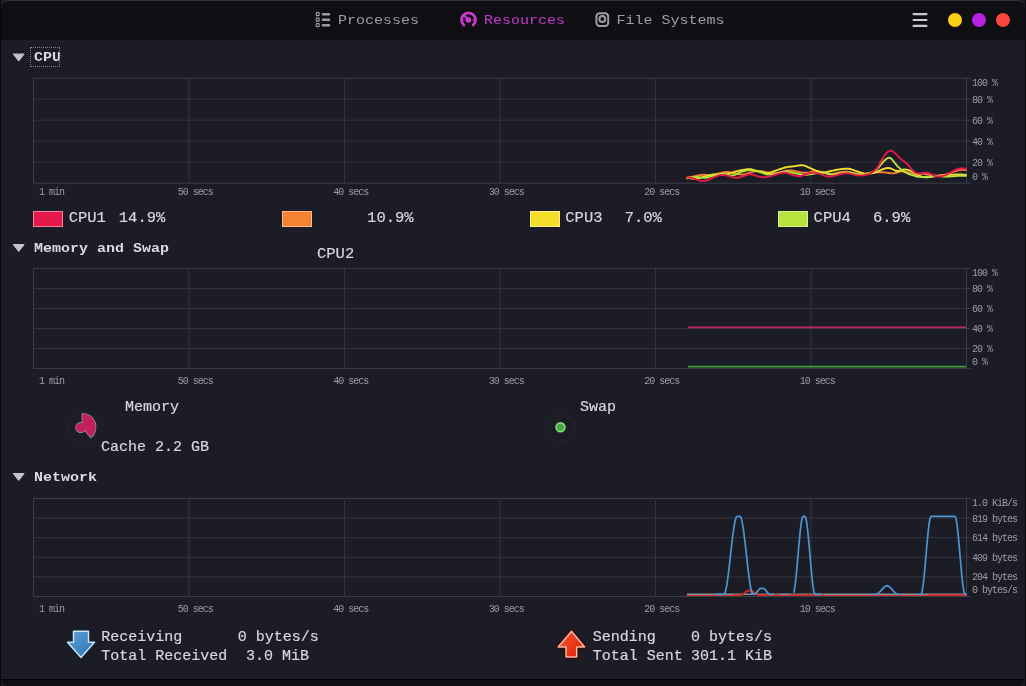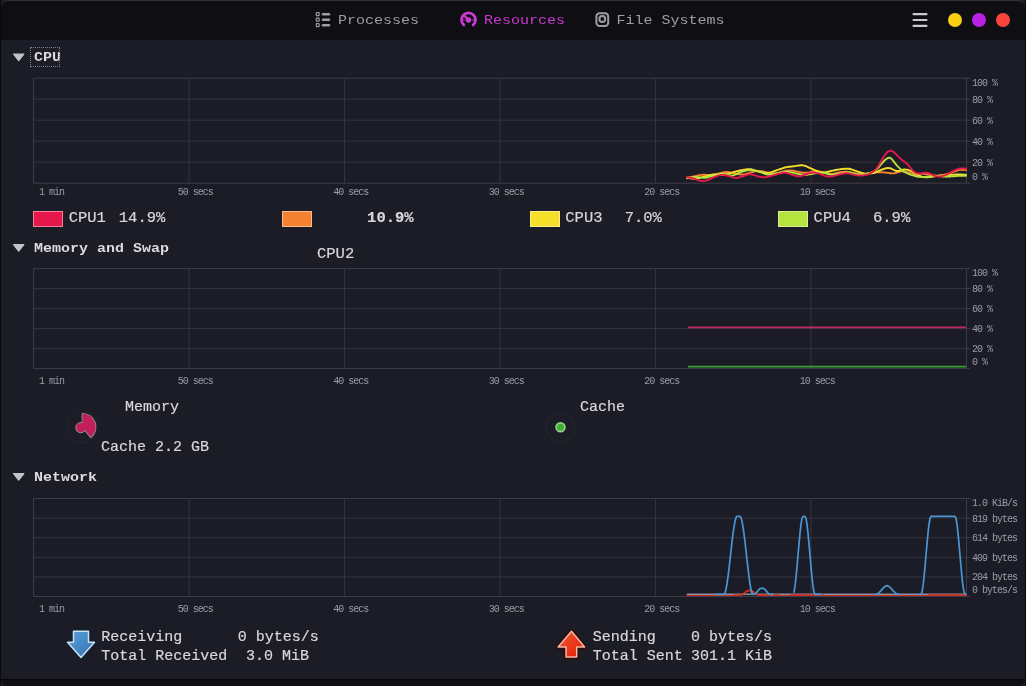--- a/index.html
+++ b/index.html
@@ -183,30 +183,30 @@
 <div class="tab" style="left:615.5px;top:12.1px;">File Systems</div>
 <div class="sec" style="left:33px;top:49.1px;">CPU</div>
 <div class="sec" style="left:33px;top:239.6px;">Memory and Swap</div>
 <div class="sec" style="left:33px;top:468.6px;">Network</div>
 <div style="position:absolute;left:29px;top:46.5px;width:30px;height:20px;border:1px dotted #80808c;"></div>
 <div class="sw" style="left:32.3px;top:211px;background:#e6174b;"></div>
 <div class="leg" style="left:67.69999999999999px;top:210.3px;">CPU1</div>
 <div class="leg" style="left:117.80000000000001px;top:210.3px;">14.9%</div>
 <div class="sw" style="left:280.6px;top:211px;background:#f58231;"></div>
 <div class="leg" style="left:316.0px;top:210.3px;margin-top:36px;">CPU2</div>
-<div class="leg" style="left:366.1px;top:210.3px;font-weight:bold;">10.9%</div>
+<div class="leg" style="left:366.1px;top:210.3px;">10.9%</div>
 <div class="sw" style="left:528.9px;top:211px;background:#f6df2b;"></div>
 <div class="leg" style="left:564.3px;top:210.3px;">CPU3</div>
 <div class="leg" style="left:623.6999999999999px;top:210.3px;">7.0%</div>
 <div class="sw" style="left:777.2px;top:211px;background:#b6e33d;"></div>
 <div class="leg" style="left:812.6px;top:210.3px;">CPU4</div>
 <div class="leg" style="left:872.0px;top:210.3px;">6.9%</div>
 <div class="t" style="left:100px;top:398.6px;padding-left:24px;">Memory</div>
 <div class="t" style="left:100px;top:438.6px;">Cache 2.2 GB</div>
-<div class="t" style="left:579px;top:399.1px;">Cache</div>
+<div class="t" style="left:579px;top:399.1px;">Swap</div>
 <div class="t" style="left:100.3px;top:628.9px;">Receiving</div>
 <div class="t" style="left:236.8px;top:628.9px;">0 bytes/s</div>
 <div class="t" style="left:100.3px;top:648.3px;">Total Received</div>
 <div class="t" style="left:245px;top:648.3px;">3.0 MiB</div>
 <div class="t" style="left:591.7px;top:628.9px;">Sending</div>
 <div class="t" style="left:689.9px;top:628.9px;">0 bytes/s</div>
 <div class="t" style="left:591.7px;top:648.3px;">Total Sent</div>
 <div class="t" style="left:689.9px;top:648.3px;">301.1 KiB</div>
 </div>
 </body></html>

